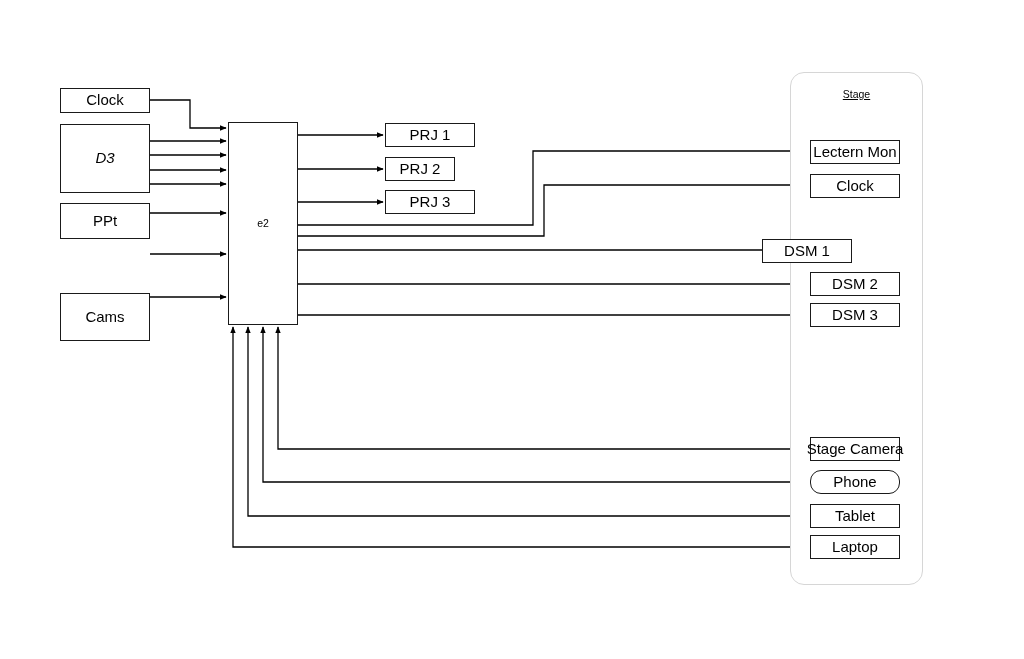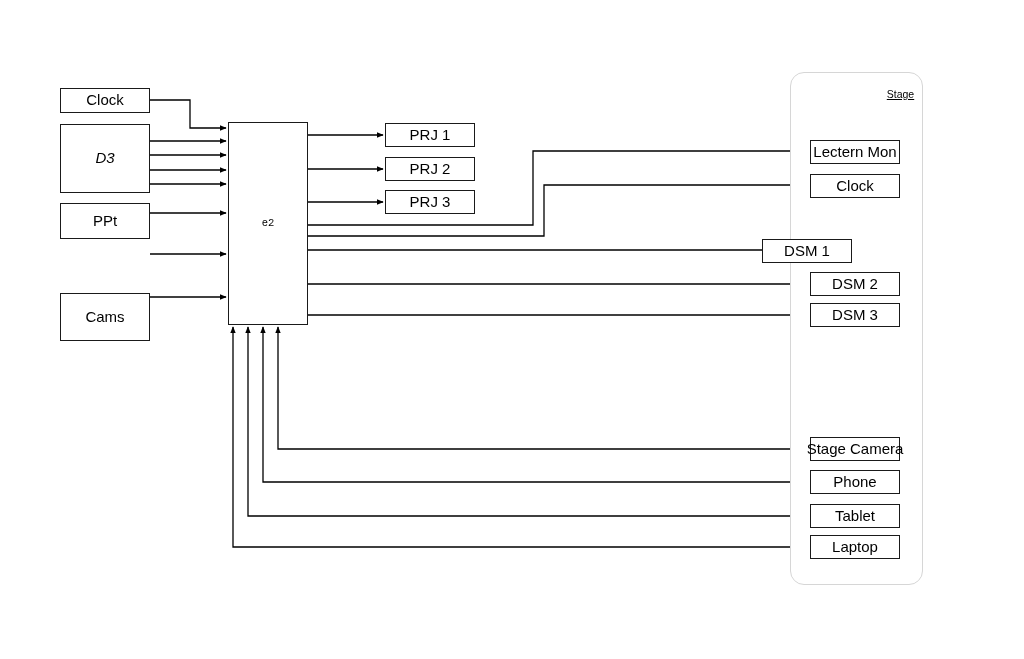--- a/index.html
+++ b/index.html
@@ -83,40 +83,40 @@
       <polyline points="296,236 544,236 544,185 808,185" fill="none" stroke="#000000" stroke-width="1.3" stroke-linejoin="miter" marker-end="url(#arrowhead)"></polyline>
       <polyline points="296,250 808,250" fill="none" stroke="#000000" stroke-width="1.3" stroke-linejoin="miter" marker-end="url(#arrowhead)"></polyline>
       <polyline points="296,284 808,284" fill="none" stroke="#000000" stroke-width="1.3" stroke-linejoin="miter" marker-end="url(#arrowhead)"></polyline>
       <polyline points="296,315 808,315" fill="none" stroke="#000000" stroke-width="1.3" stroke-linejoin="miter" marker-end="url(#arrowhead)"></polyline>
       <polyline points="808,449 278,449 278,327" fill="none" stroke="#000000" stroke-width="1.3" stroke-linejoin="miter" marker-end="url(#arrowhead)"></polyline>
       <polyline points="808,482 263,482 263,327" fill="none" stroke="#000000" stroke-width="1.3" stroke-linejoin="miter" marker-end="url(#arrowhead)"></polyline>
       <polyline points="808,516 248,516 248,327" fill="none" stroke="#000000" stroke-width="1.3" stroke-linejoin="miter" marker-end="url(#arrowhead)"></polyline>
       <polyline points="808,547 233,547 233,327" fill="none" stroke="#000000" stroke-width="1.3" stroke-linejoin="miter" marker-end="url(#arrowhead)"></polyline>
     </svg>
 <div class="group" style="left: 790px; top: 72px; width: 133px; height: 513px; border-color: rgb(214, 214, 214);"></div>
-    <div class="group-title" style="left: 790px; top: 88px; width: 133px; padding-left: 44px;">Stage</div>
+    <div class="group-title" style="left: 790px; top: 88px; width: 133px;">Stage</div>
     <div class="node" style="left: 60px; top: 88px; width: 90px; height: 25px; border-color: rgb(26, 26, 26);">
       <span>Clock</span>
     </div>
     <div class="node" style="left: 60px; top: 124px; width: 90px; height: 69px; border-color: rgb(26, 26, 26); font-style: italic;">
       <span>D3</span>
     </div>
     <div class="node" style="left: 60px; top: 203px; width: 90px; height: 36px; border-color: rgb(26, 26, 26);">
       <span>PPt</span>
     </div>
     <div class="node" style="left: 60px; top: 293px; width: 90px; height: 48px; border-color: rgb(26, 26, 26);">
       <span>Cams</span>
     </div>
-    <div class="node hub-label" style="left: 228px; top: 122px; width: 80px; height: 203px; border-color: rgb(26, 26, 26); font-family: Liberation Mono, monospace;">
+    <div class="node hub-label" style="left: 228px; top: 122px; width: 70px; height: 203px; border-color: rgb(26, 26, 26);">
       <span>e2</span>
     </div>
     <div class="node" style="left: 385px; top: 123px; width: 90px; height: 24px; border-color: rgb(26, 26, 26);">
       <span>PRJ 1</span>
     </div>
-    <div class="node" style="left: 385px; top: 157px; width: 90px; height: 24px; border-color: rgb(26, 26, 26);">
+    <div class="node" style="left: 385px; top: 157px; width: 70px; height: 24px; border-color: rgb(26, 26, 26);">
       <span>PRJ 2</span>
     </div>
     <div class="node" style="left: 385px; top: 190px; width: 90px; height: 24px; border-color: rgb(26, 26, 26);">
       <span>PRJ 3</span>
     </div>
     <div class="node" style="left: 810px; top: 140px; width: 90px; height: 24px; border-color: rgb(26, 26, 26);">
       <span>Lectern Mon</span>
     </div>
     <div class="node" style="left: 810px; top: 174px; width: 90px; height: 24px; border-color: rgb(26, 26, 26);">
       <span>Clock</span>
@@ -126,21 +126,21 @@
     </div>
     <div class="node" style="left: 810px; top: 272px; width: 90px; height: 24px; border-color: rgb(26, 26, 26);">
       <span>DSM 2</span>
     </div>
     <div class="node" style="left: 810px; top: 303px; width: 90px; height: 24px; border-color: rgb(26, 26, 26);">
       <span>DSM 3</span>
     </div>
     <div class="node" style="left: 810px; top: 437px; width: 90px; height: 24px; border-color: rgb(26, 26, 26);">
       <span>Stage Camera</span>
     </div>
-    <div class="node" style="left: 810px; top: 470px; width: 90px; height: 24px; border-color: rgb(26, 26, 26);">
+    <div class="node" style="left: 810px; top: 470px; width: 90px; height: 24px; border-color: rgb(26, 26, 26); border-radius: 11px;">
       <span>Phone</span>
     </div>
     <div class="node" style="left: 810px; top: 504px; width: 90px; height: 24px; border-color: rgb(26, 26, 26);">
       <span>Tablet</span>
     </div>
     <div class="node" style="left: 810px; top: 535px; width: 90px; height: 24px; border-color: rgb(26, 26, 26);">
       <span>Laptop</span>
     </div>
   </div>
 

